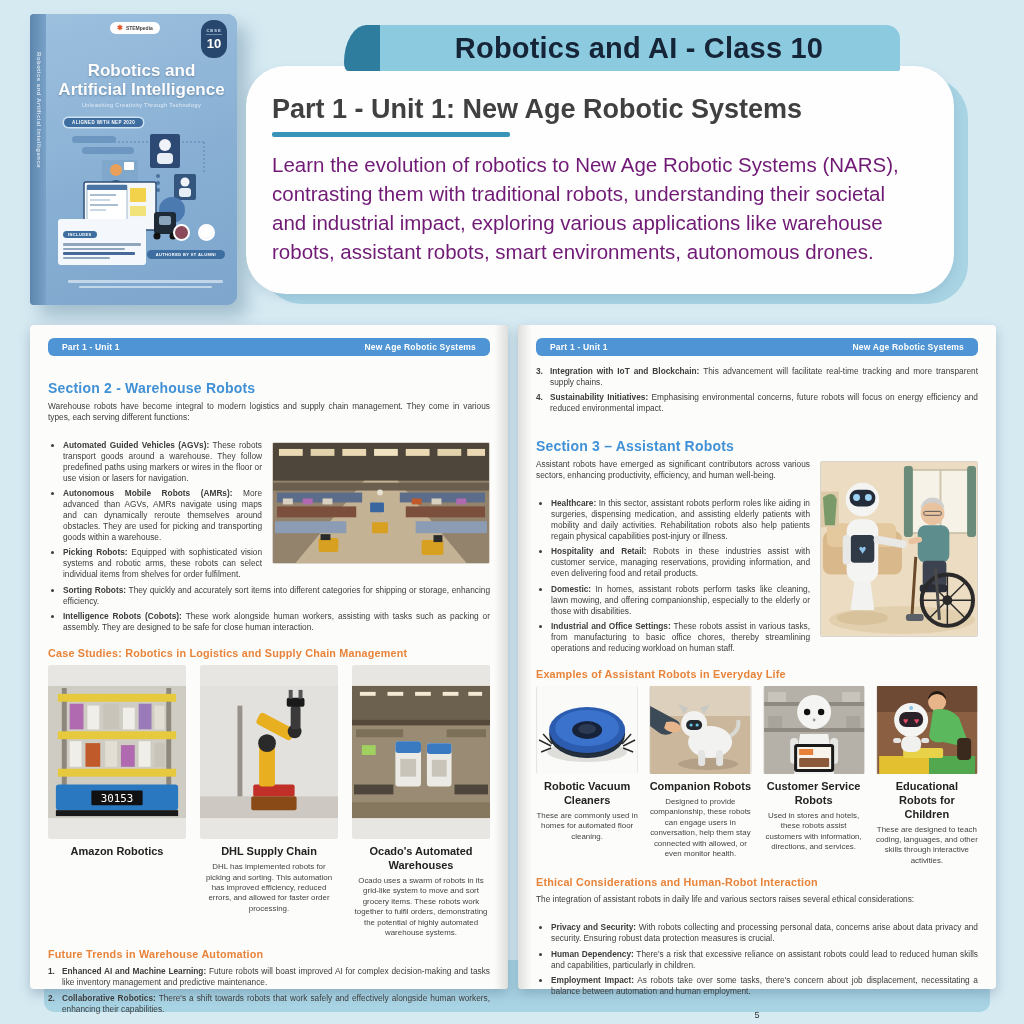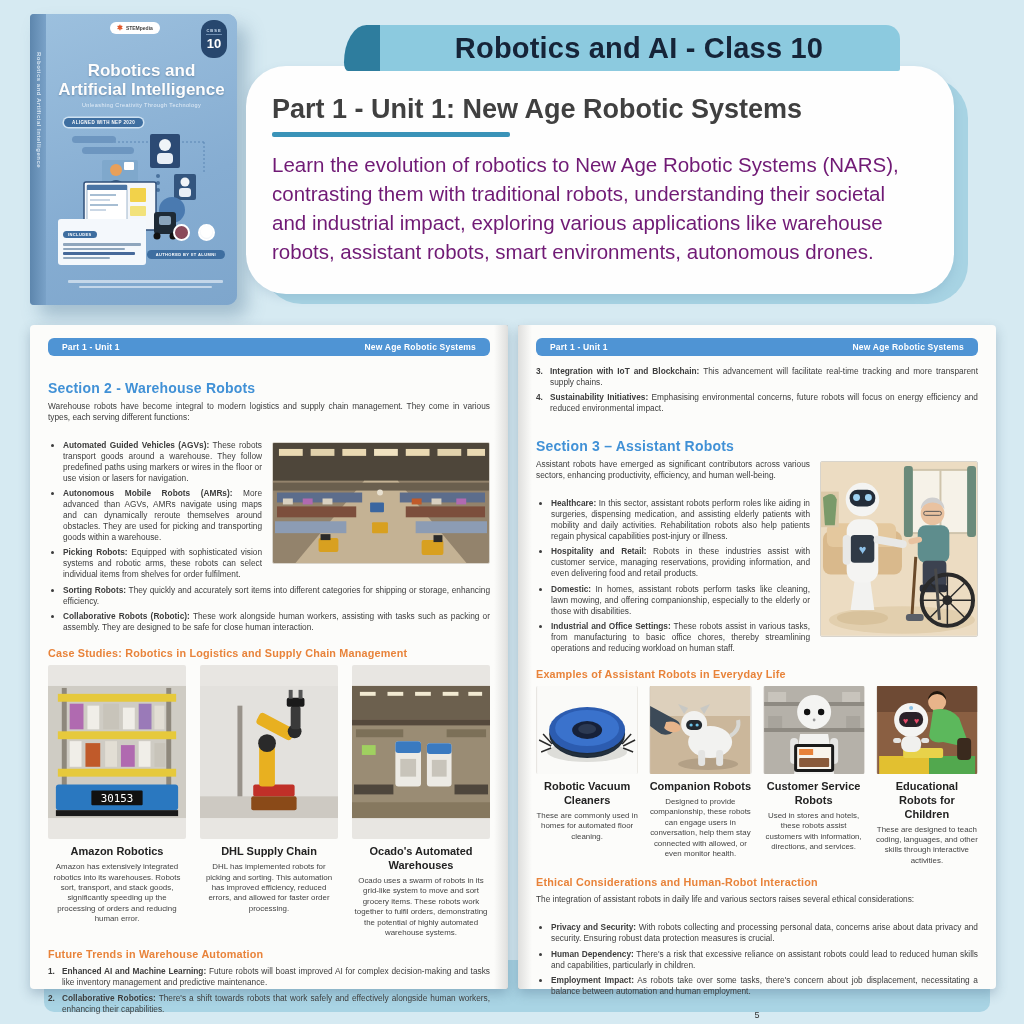--- a/index.html
+++ b/index.html
@@ -236,21 +236,21 @@
             <rect x="98" y="60" width="14" height="10" rx="1" fill="#3a66a0"></rect>
             <rect x="100" y="80" width="16" height="11" rx="1" fill="#d8a020"></rect>
             <circle cx="108" cy="50" r="3" fill="#e8e0d0"></circle>
           </svg>
         </div>
         <ul class="bullets">
           <li><b>Automated Guided Vehicles (AGVs):</b> <span>These robots transport goods around a warehouse. They follow predefined paths using markers or wires in the floor or use vision or lasers for navigation.</span></li>
           <li><b>Autonomous Mobile Robots (AMRs):</b> <span>More advanced than AGVs, AMRs navigate using maps and can dynamically reroute themselves around obstacles. They are used for picking and transporting goods within a warehouse.</span></li>
           <li><b>Picking Robots:</b> <span>Equipped with sophisticated vision systems and robotic arms, these robots can select individual items from shelves for order fulfilment.</span></li>
           <li><b>Sorting Robots:</b> <span>They quickly and accurately sort items into different categories for shipping or storage, enhancing efficiency.</span></li>
-          <li><b>Collaborative Robots (Robotic):</b> <span>These work alongside human workers, assisting with tasks such as packing or assembly. They are designed to be safe for close human interaction.</span></li>
+          <li><b>Intelligence Robots (Cobots):</b> <span>These work alongside human workers, assisting with tasks such as packing or assembly. They are designed to be safe for close human interaction.</span></li>
         </ul>
         <div class="clear"></div>
       </div>
 
       <h3 class="orange-h">Case Studies: Robotics in Logistics and Supply Chain Management</h3>
       <div class="case-grid">
         <figure>
           <div class="ph">
             <svg viewBox="0 0 140 134">
               <rect width="140" height="134" fill="#cfccc4"></rect>
@@ -272,21 +272,20 @@
               <rect x="92" y="56" width="12" height="26" fill="#f0eee8"></rect>
                 <rect x="108" y="58" width="11" height="24" fill="#c8c4ba"></rect>
               <rect x="8" y="100" width="124" height="26" rx="3" fill="#2a78c0"></rect>
               <rect x="44" y="106" width="52" height="15" rx="1" fill="#111"></rect>
               <text x="70" y="118" text-anchor="middle" font-family="DejaVu Sans Mono, monospace" font-size="11" fill="#fff">30153</text>
               <rect x="8" y="126" width="124" height="6" fill="#1a1a1a"></rect>
             </svg>
           </div>
           <figcaption>
             <b>Amazon Robotics</b>
-            <p>Amazon has extensively integrated robotics into its warehouses. Robots sort, transport, and stack goods, significantly speeding up the processing of orders and reducing human error.</p>
           </figcaption>
         </figure>
         <figure>
           <div class="ph">
             <svg viewBox="0 0 140 134">
               <rect width="140" height="134" fill="#e3e1dd"></rect>
               <rect y="112" width="140" height="22" fill="#cdc9c2"></rect>
               <rect x="38" y="20" width="5" height="92" fill="#98928a"></rect>
               <rect x="52" y="112" width="46" height="14" rx="2" fill="#8a4a18"></rect>
               <rect x="54" y="100" width="42" height="12" rx="2" fill="#c03028"></rect>

